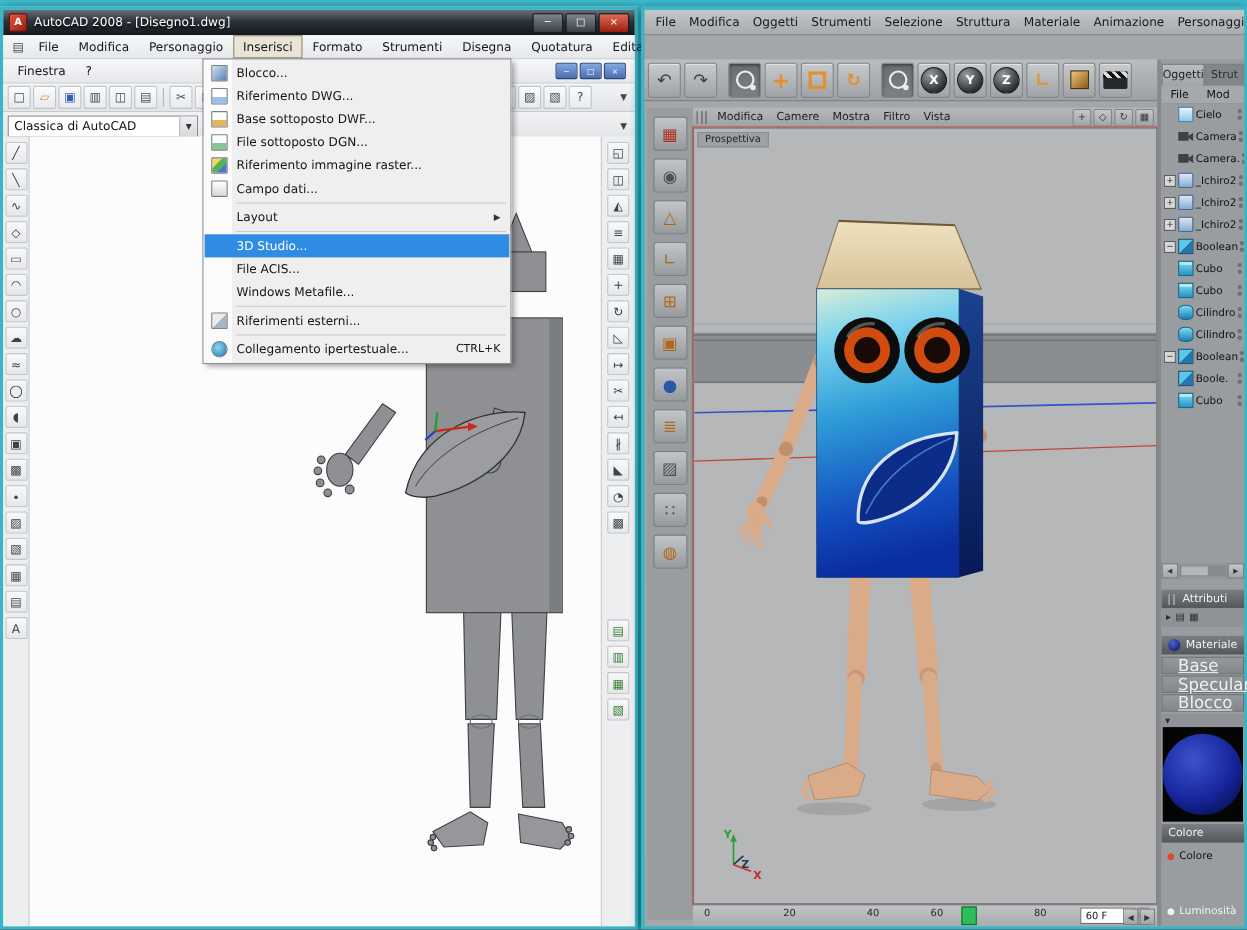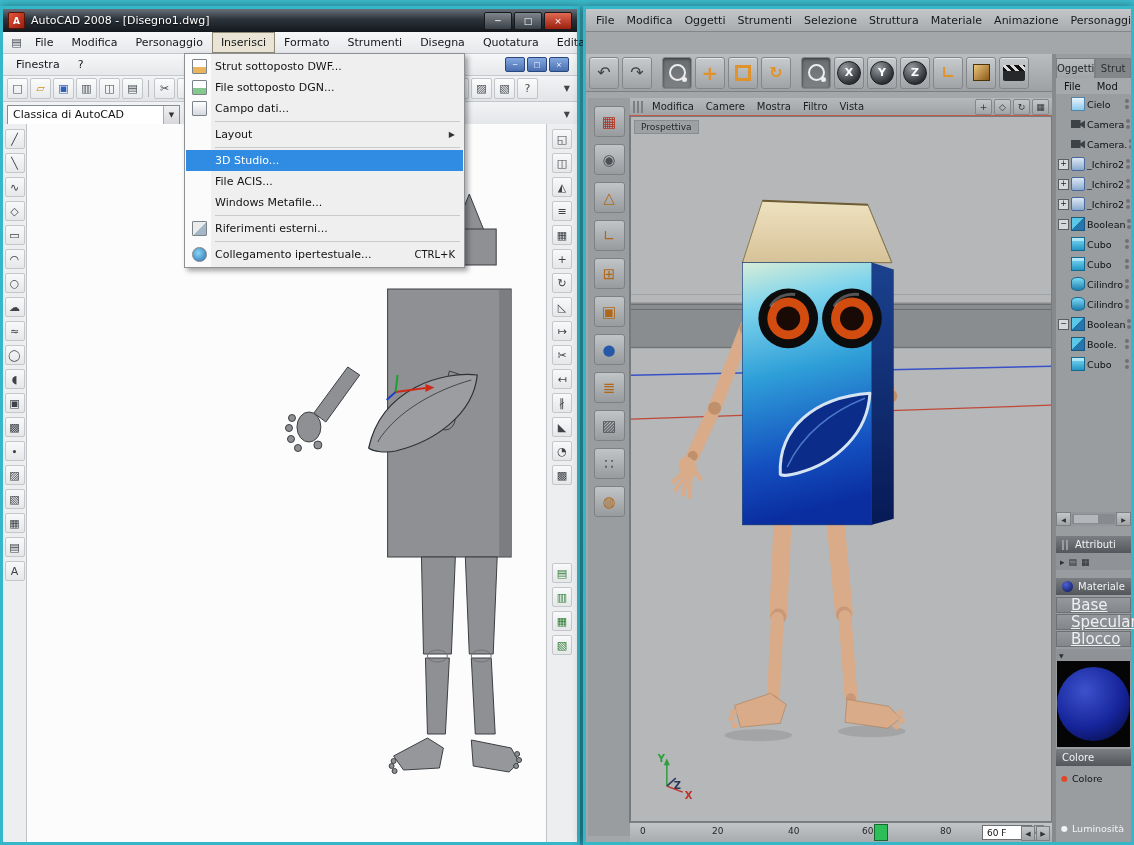--- a/index.html
+++ b/index.html
@@ -350,29 +350,47 @@
         <span class="dock-ico green">▤</span>
         <span class="dock-ico green">▥</span>
         <span class="dock-ico green">▦</span>
         <span class="dock-ico green">▧</span>
       </div>
     </div>
 
     <div class="imenu">
       <div class="imi">
         <span class="ic">
+            <span class="mi block"></span>
+          </span>
+        <span class="lbl">Blocco...</span>
+      </div>
+      <div class="imi">
+        <span class="ic">
+            <span class="mi dwg"></span>
+          </span>
+        <span class="lbl">Riferimento DWG...</span>
+      </div>
+      <div class="imi">
+        <span class="ic">
             <span class="mi dwf"></span>
           </span>
-        <span class="lbl">Strut sottoposto DWF...</span>
+        <span class="lbl">Base sottoposto DWF...</span>
       </div>
       <div class="imi">
         <span class="ic">
             <span class="mi dgn"></span>
           </span>
         <span class="lbl">File sottoposto DGN...</span>
+      </div>
+      <div class="imi">
+        <span class="ic">
+            <span class="mi raster"></span>
+          </span>
+        <span class="lbl">Riferimento immagine raster...</span>
       </div>
       <div class="imi">
         <span class="ic">
             <span class="mi field"></span>
           </span>
         <span class="lbl">Campo dati...</span>
       </div>
       <div class="isep"></div>
       <div class="imi">
         <span class="ic"></span>
@@ -589,21 +607,21 @@
           <line x1="36" y1="671" x2="52" y2="677" stroke="#c03028" stroke-width="1.5"></line>
           <text x="54" y="684" fill="#c03028">X</text>
         </g>
       </svg>
     </div>
 
     <div class="timeline">
       <span class="tick-num" style="left:10px">0</span>
       <span class="tick-num" style="left:82px">20</span>
       <span class="tick-num" style="left:158px">40</span>
-      <span class="tick-num" style="left:232px">60</span>
+      <span class="tick-num" style="left:216px">60</span>
       <span class="tick-num" style="left:310px">80</span>
       <span class="tl-marker"></span>
       <span class="framebox">60 F</span>
       <span class="framespin">
         <span>▲</span>
         <span>▼</span>
       </span>
       <span class="tl-nav">
         <span>◀</span>
         <span>▶</span>

